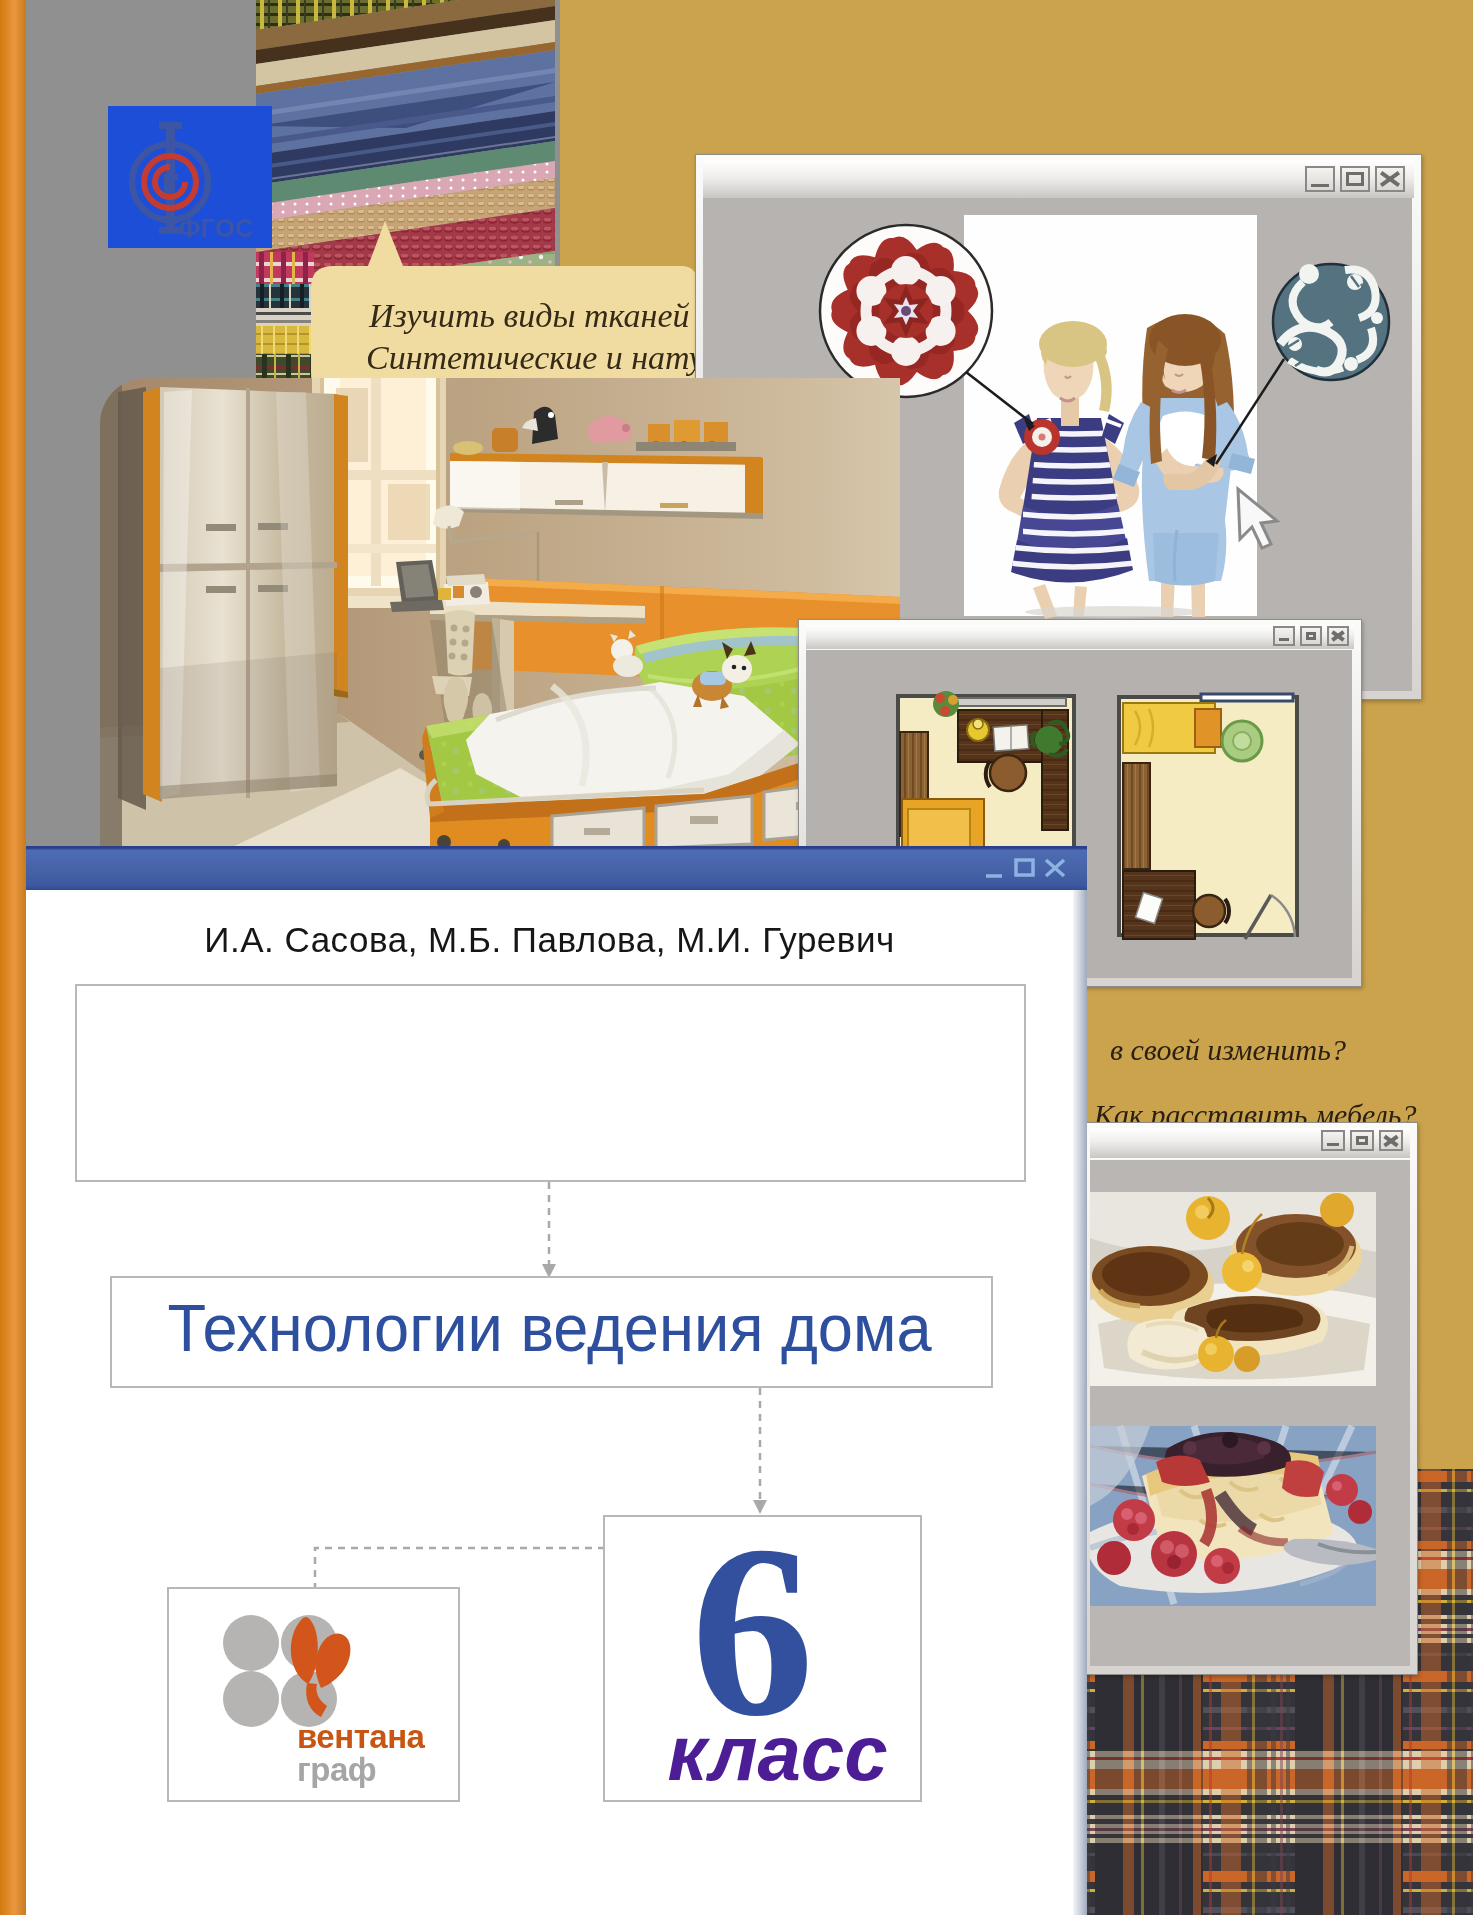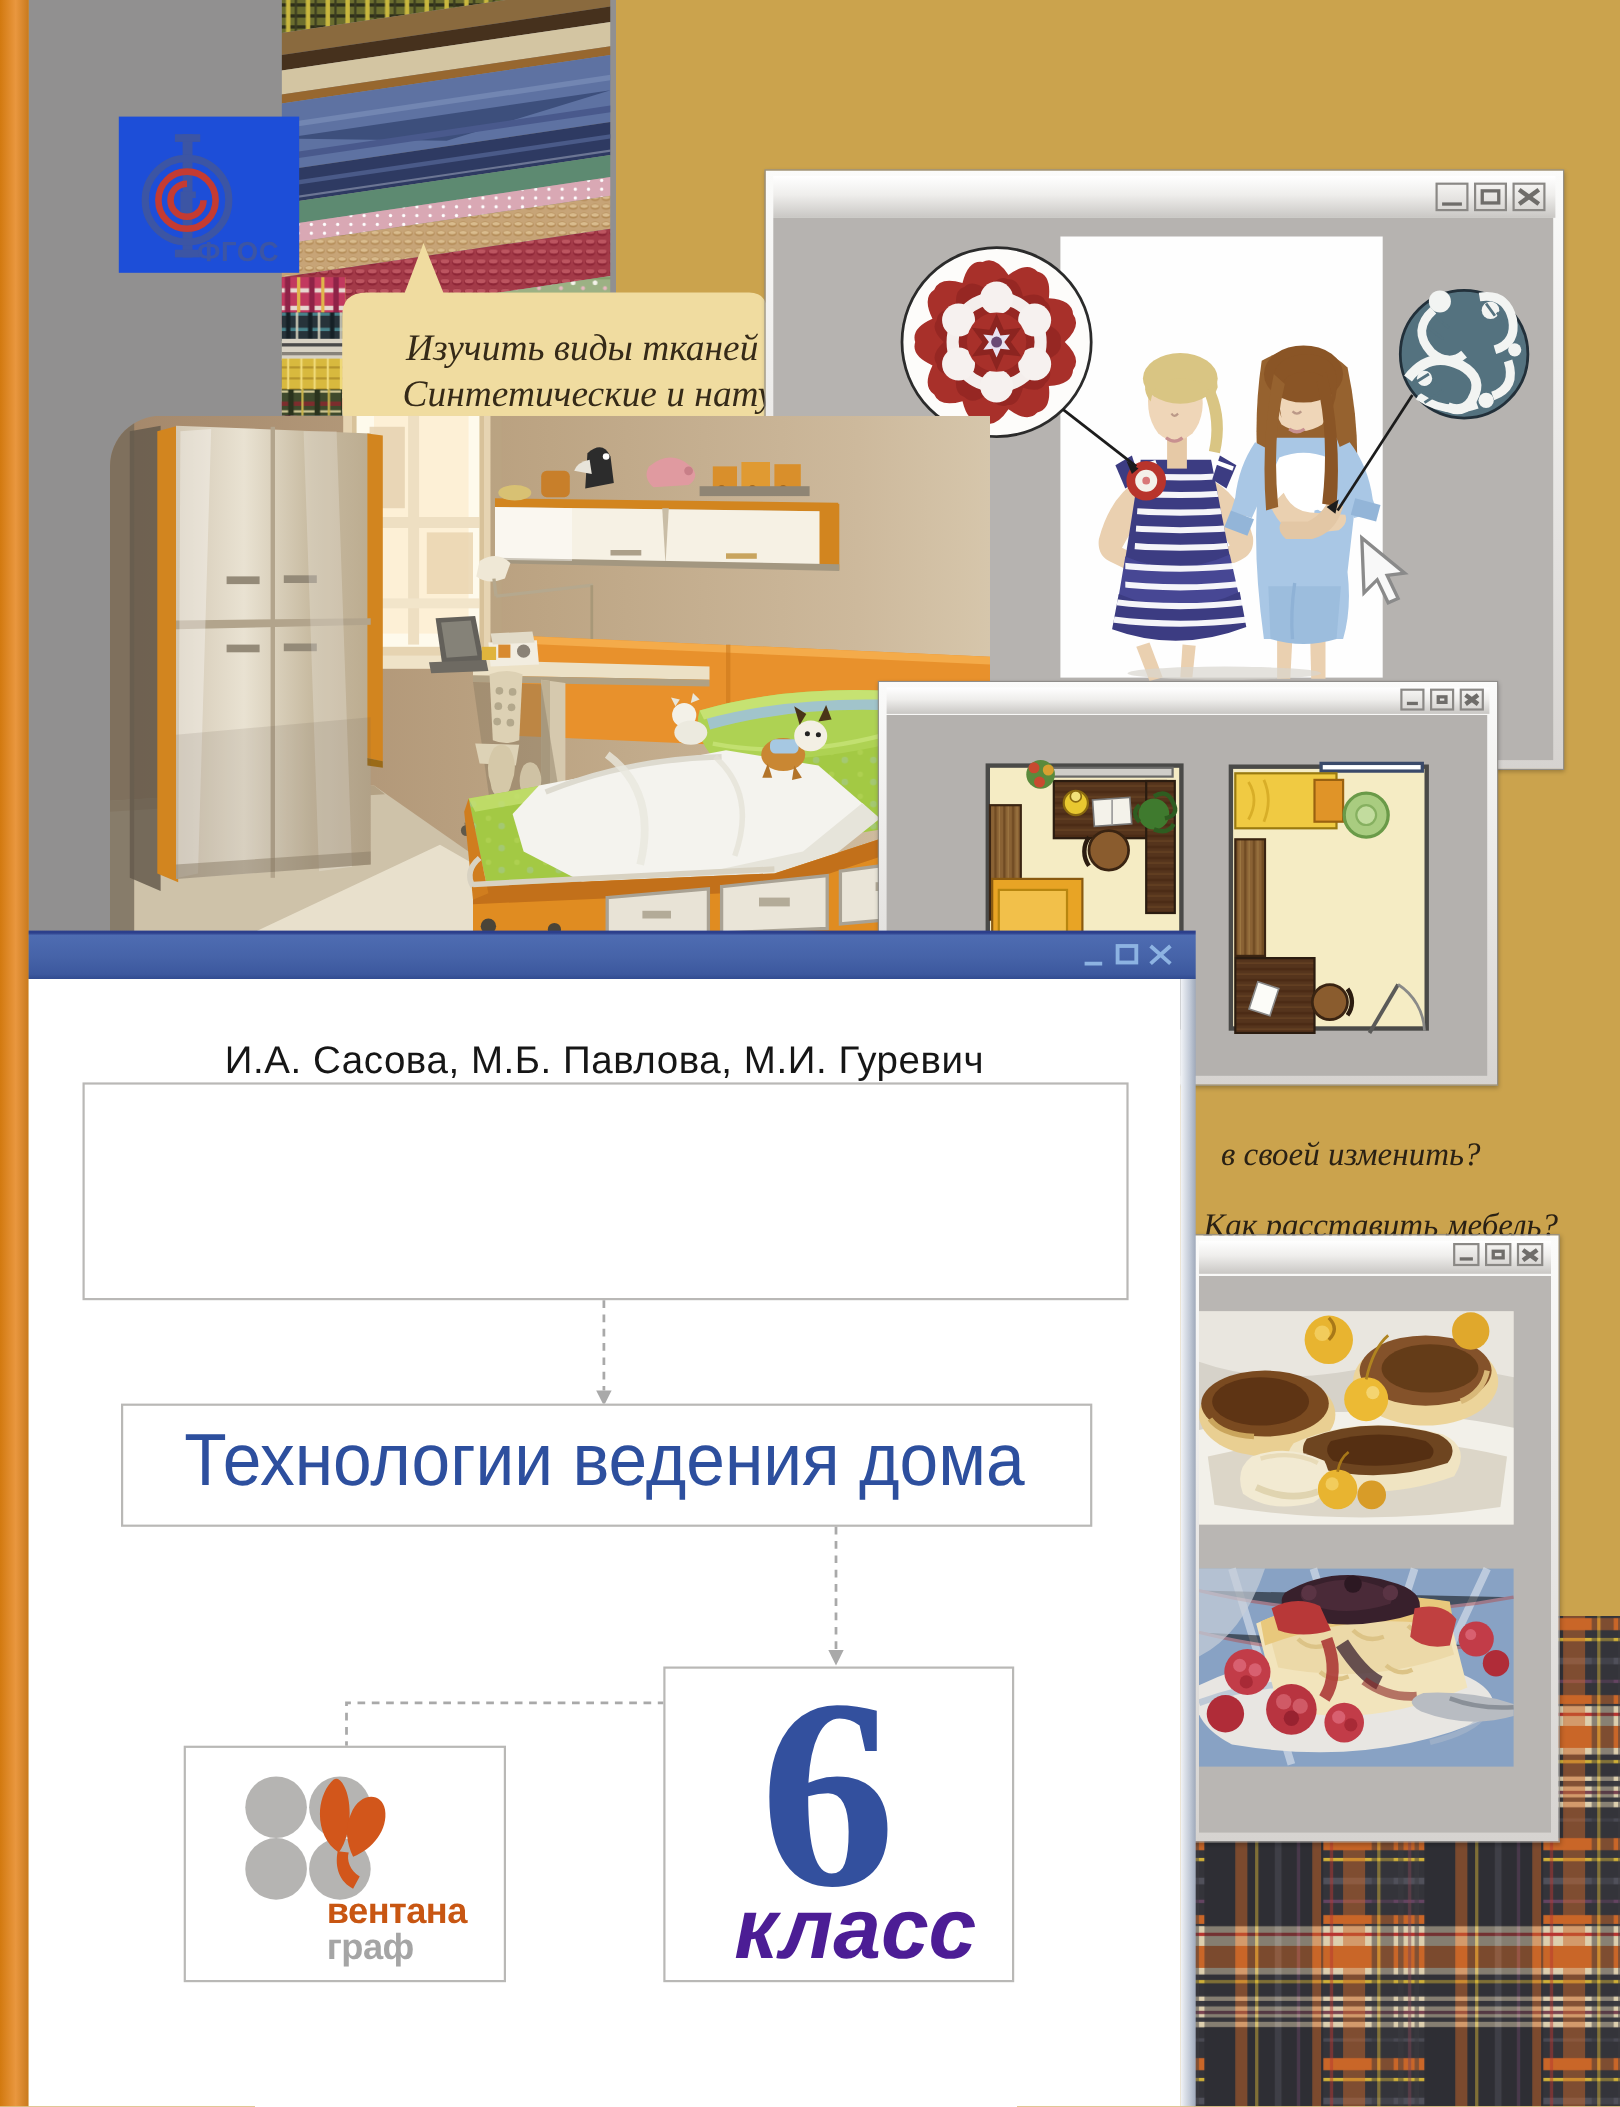--- a/index.html
+++ b/index.html
@@ -763,21 +763,21 @@
         <path d="M4,22 h16"></path>
         <rect x="34" y="6" width="17" height="15"></rect>
         <path d="M64,6 l18,16 M82,6 l-18,16"></path>
       </g>
     </svg>
 
     <div class="abs" style="left:0;top:44px;width:1047px;height:1025px;background:#ffffff;"></div>
 
     <div class="abs" style="left:1047px;top:44px;width:14px;height:1025px;background:linear-gradient(90deg,#f4f6f9,#c3cbd8 60%,#9fa9ba);"></div>
 
-    <div class="abs" style="left:0;top:76px;width:1047px;text-align:center;font-size:35px;line-height:1;color:#161616;letter-spacing:0.5px;margin-top:24px;">И.А. Сасова, М.Б. Павлова, М.И. Гуревич</div>
+    <div class="abs" style="left:0;top:76px;width:1047px;text-align:center;font-size:35px;line-height:1;color:#161616;letter-spacing:0.5px;">И.А. Сасова, М.Б. Павлова, М.И. Гуревич</div>
 
     <div class="box" style="left:49px;top:138px;width:947px;height:194px;"></div>
 
 
     <svg class="abs" style="left:513px;top:334px;" width="20" height="102" viewBox="0 0 20 102">
       <path d="M10,2 V84" stroke="#a9a9a9" stroke-width="2.5" stroke-dasharray="7,6" fill="none"></path>
       <path d="M3,84 L17,84 L10,98 Z" fill="#a9a9a9"></path>
     </svg>
 
     <div class="box" style="left:84px;top:430px;width:879px;height:108px;"></div>

